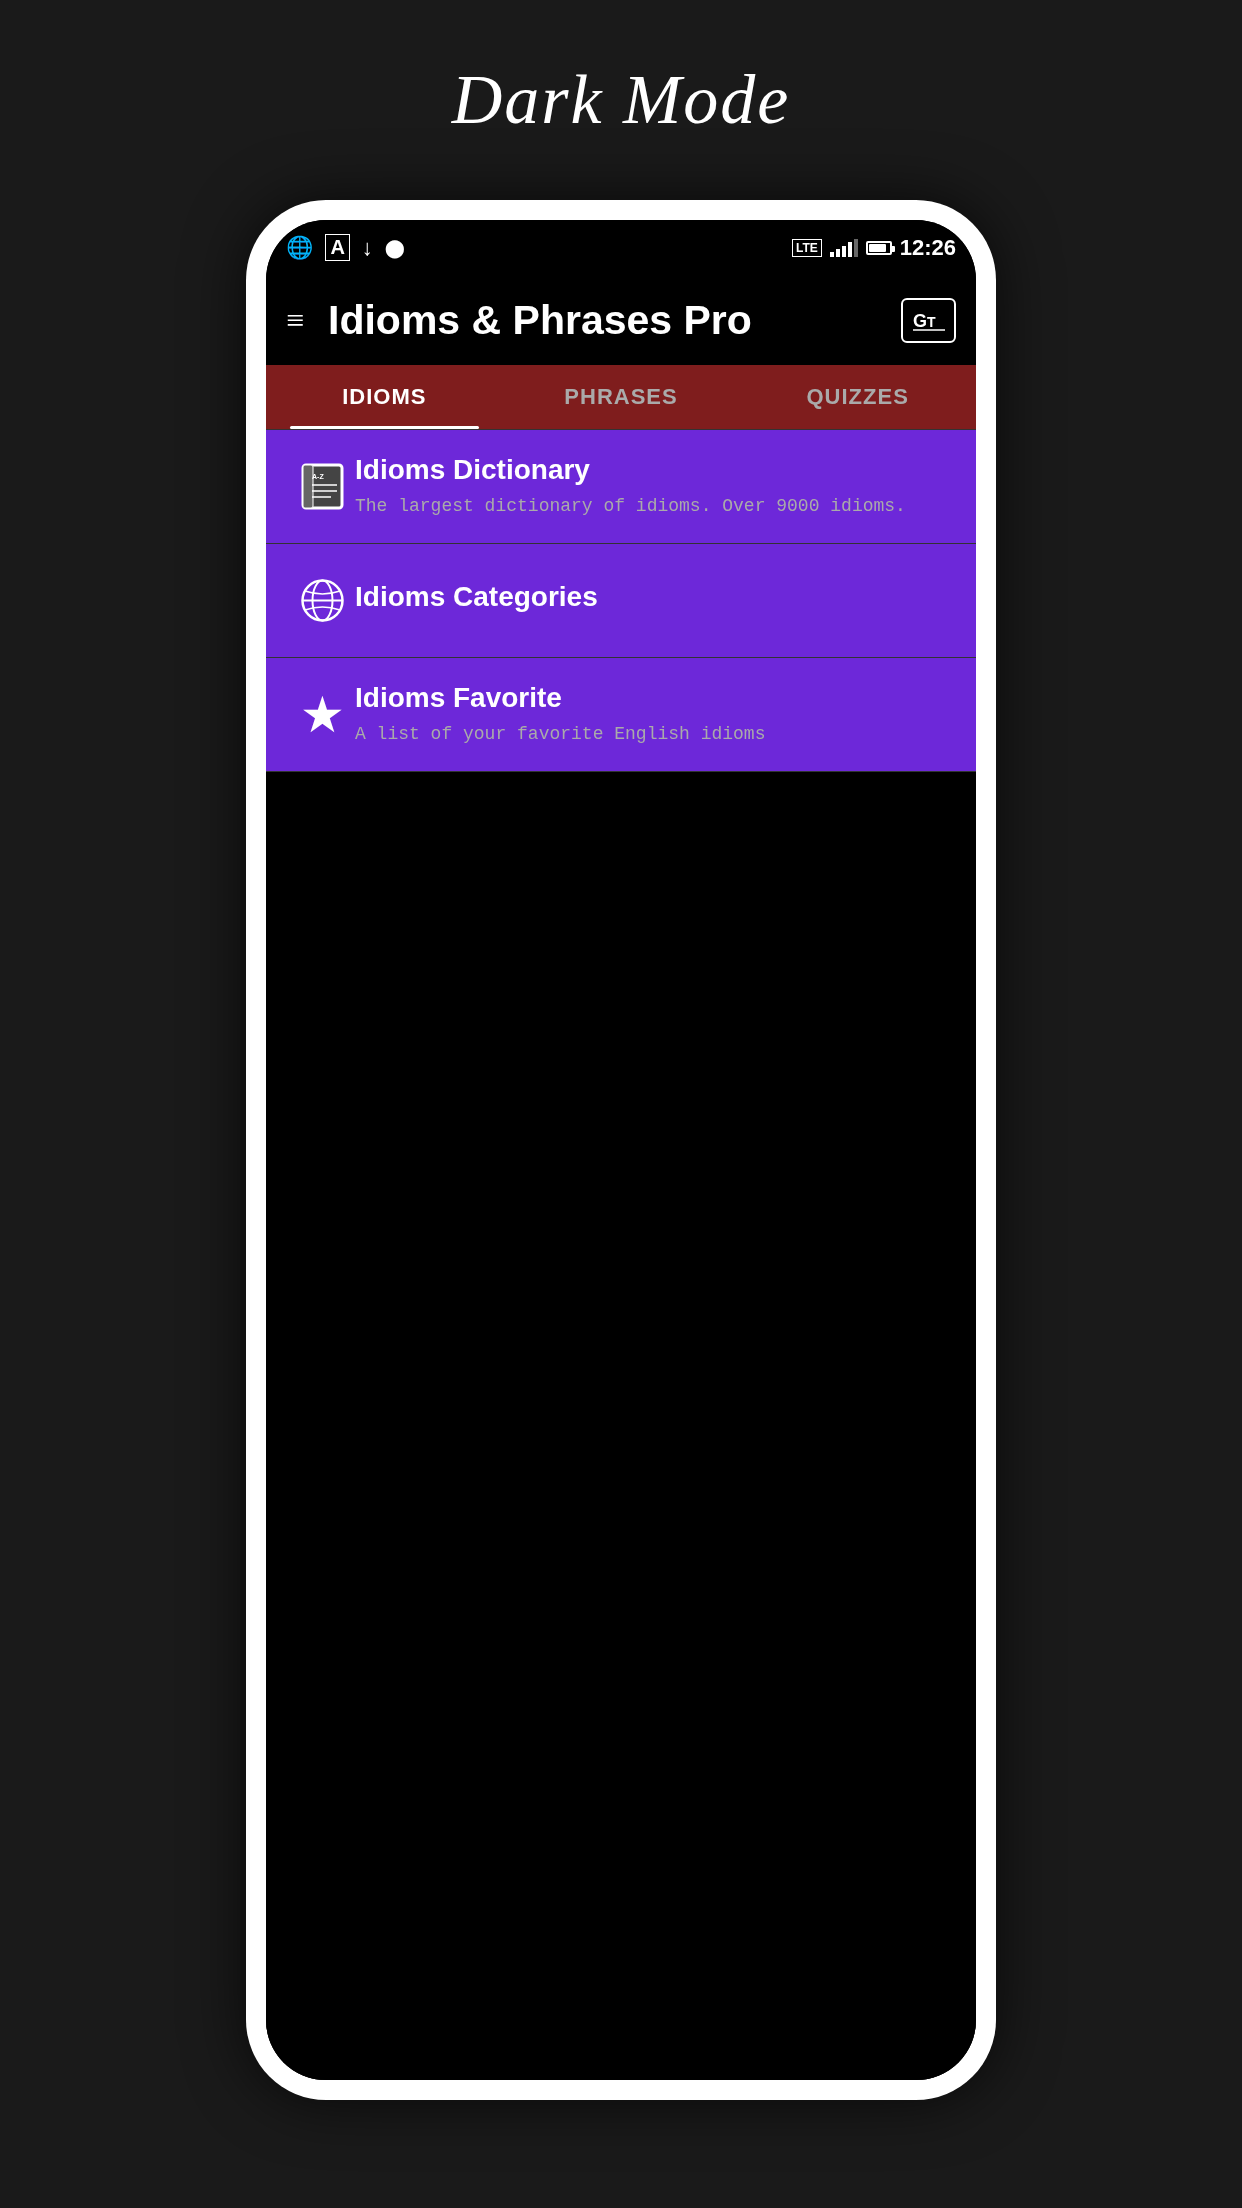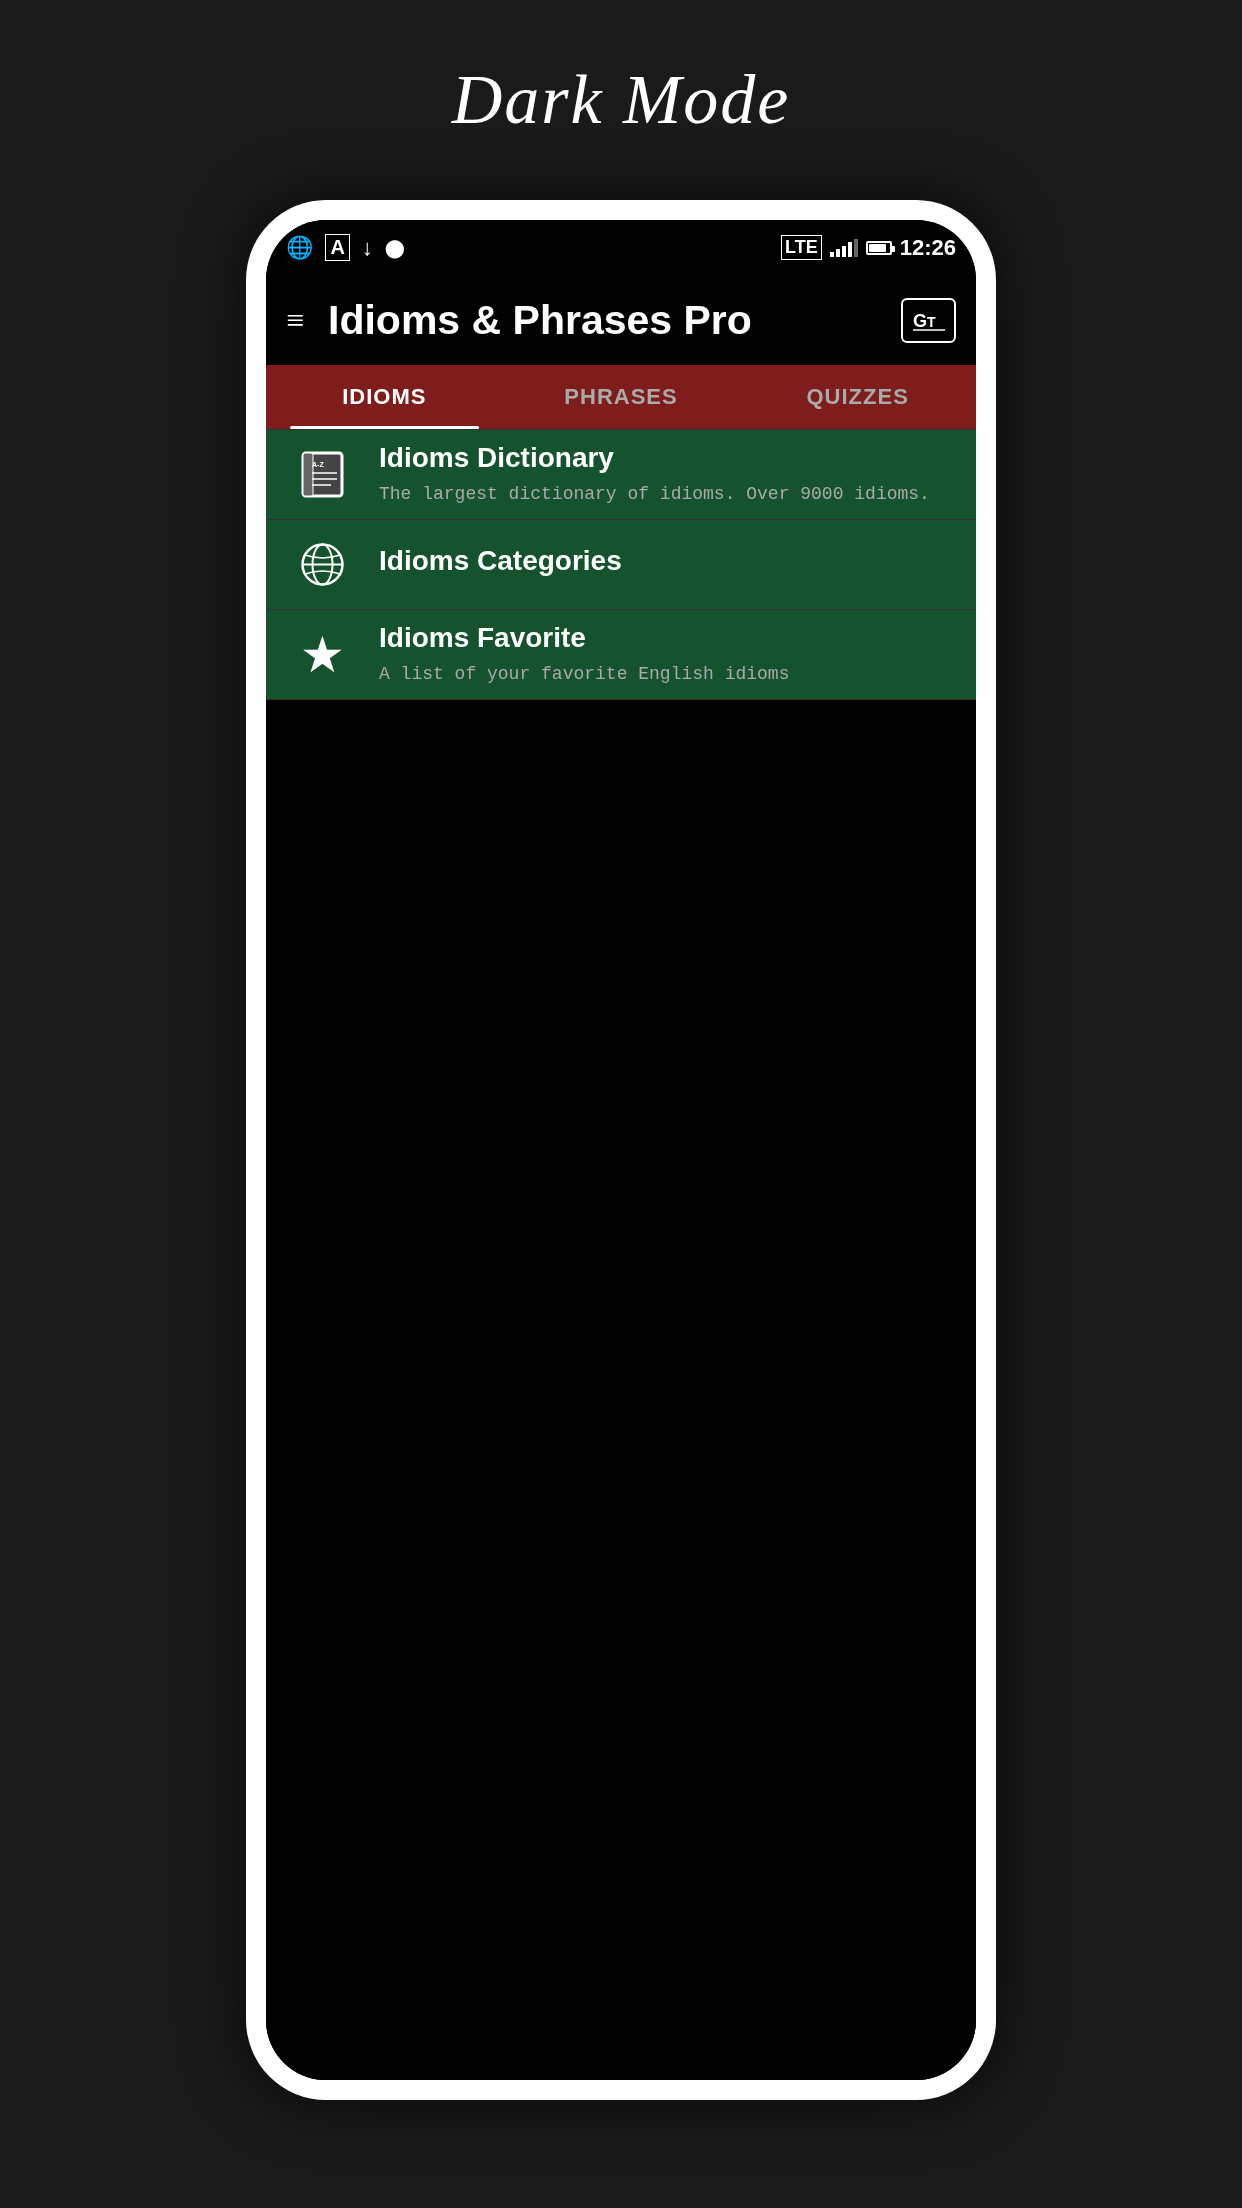--- a/index.html
+++ b/index.html
@@ -75,21 +75,21 @@
       display: flex;
       align-items: center;
       gap: 8px;
       color: #ffffff;
       font-size: 22px;
       font-family: Arial, sans-serif;
       font-weight: bold;
     }
 
     .lte-badge {
-      font-size: 18px;
+      font-size: 12px;
       font-weight: bold;
       border: 1px solid #fff;
       padding: 1px 3px;
       font-family: Arial, sans-serif;
     }
 
     .signal-bars {
       display: flex;
       align-items: flex-end;
       gap: 2px;
@@ -214,25 +214,24 @@
 
     
     .content-area {
       flex: 1;
       background: #1c1c1c;
       display: flex;
       flex-direction: column;
     }
 
     .list-item {
-      background: #14532d;
-      padding: 12px 24px;
-      display: flex;
-      align-items: center;
-      gap: 24px;
+      background: #6d28d9;
+      padding: 24px 24px;
+      display: flex;
+      align-items: center;
       cursor: pointer;
       border-bottom: 1px solid #333333;
     }
 
     .list-item-icon {
       width: 65px;
       height: 65px;
       flex-shrink: 0;
       display: flex;
       align-items: center;

